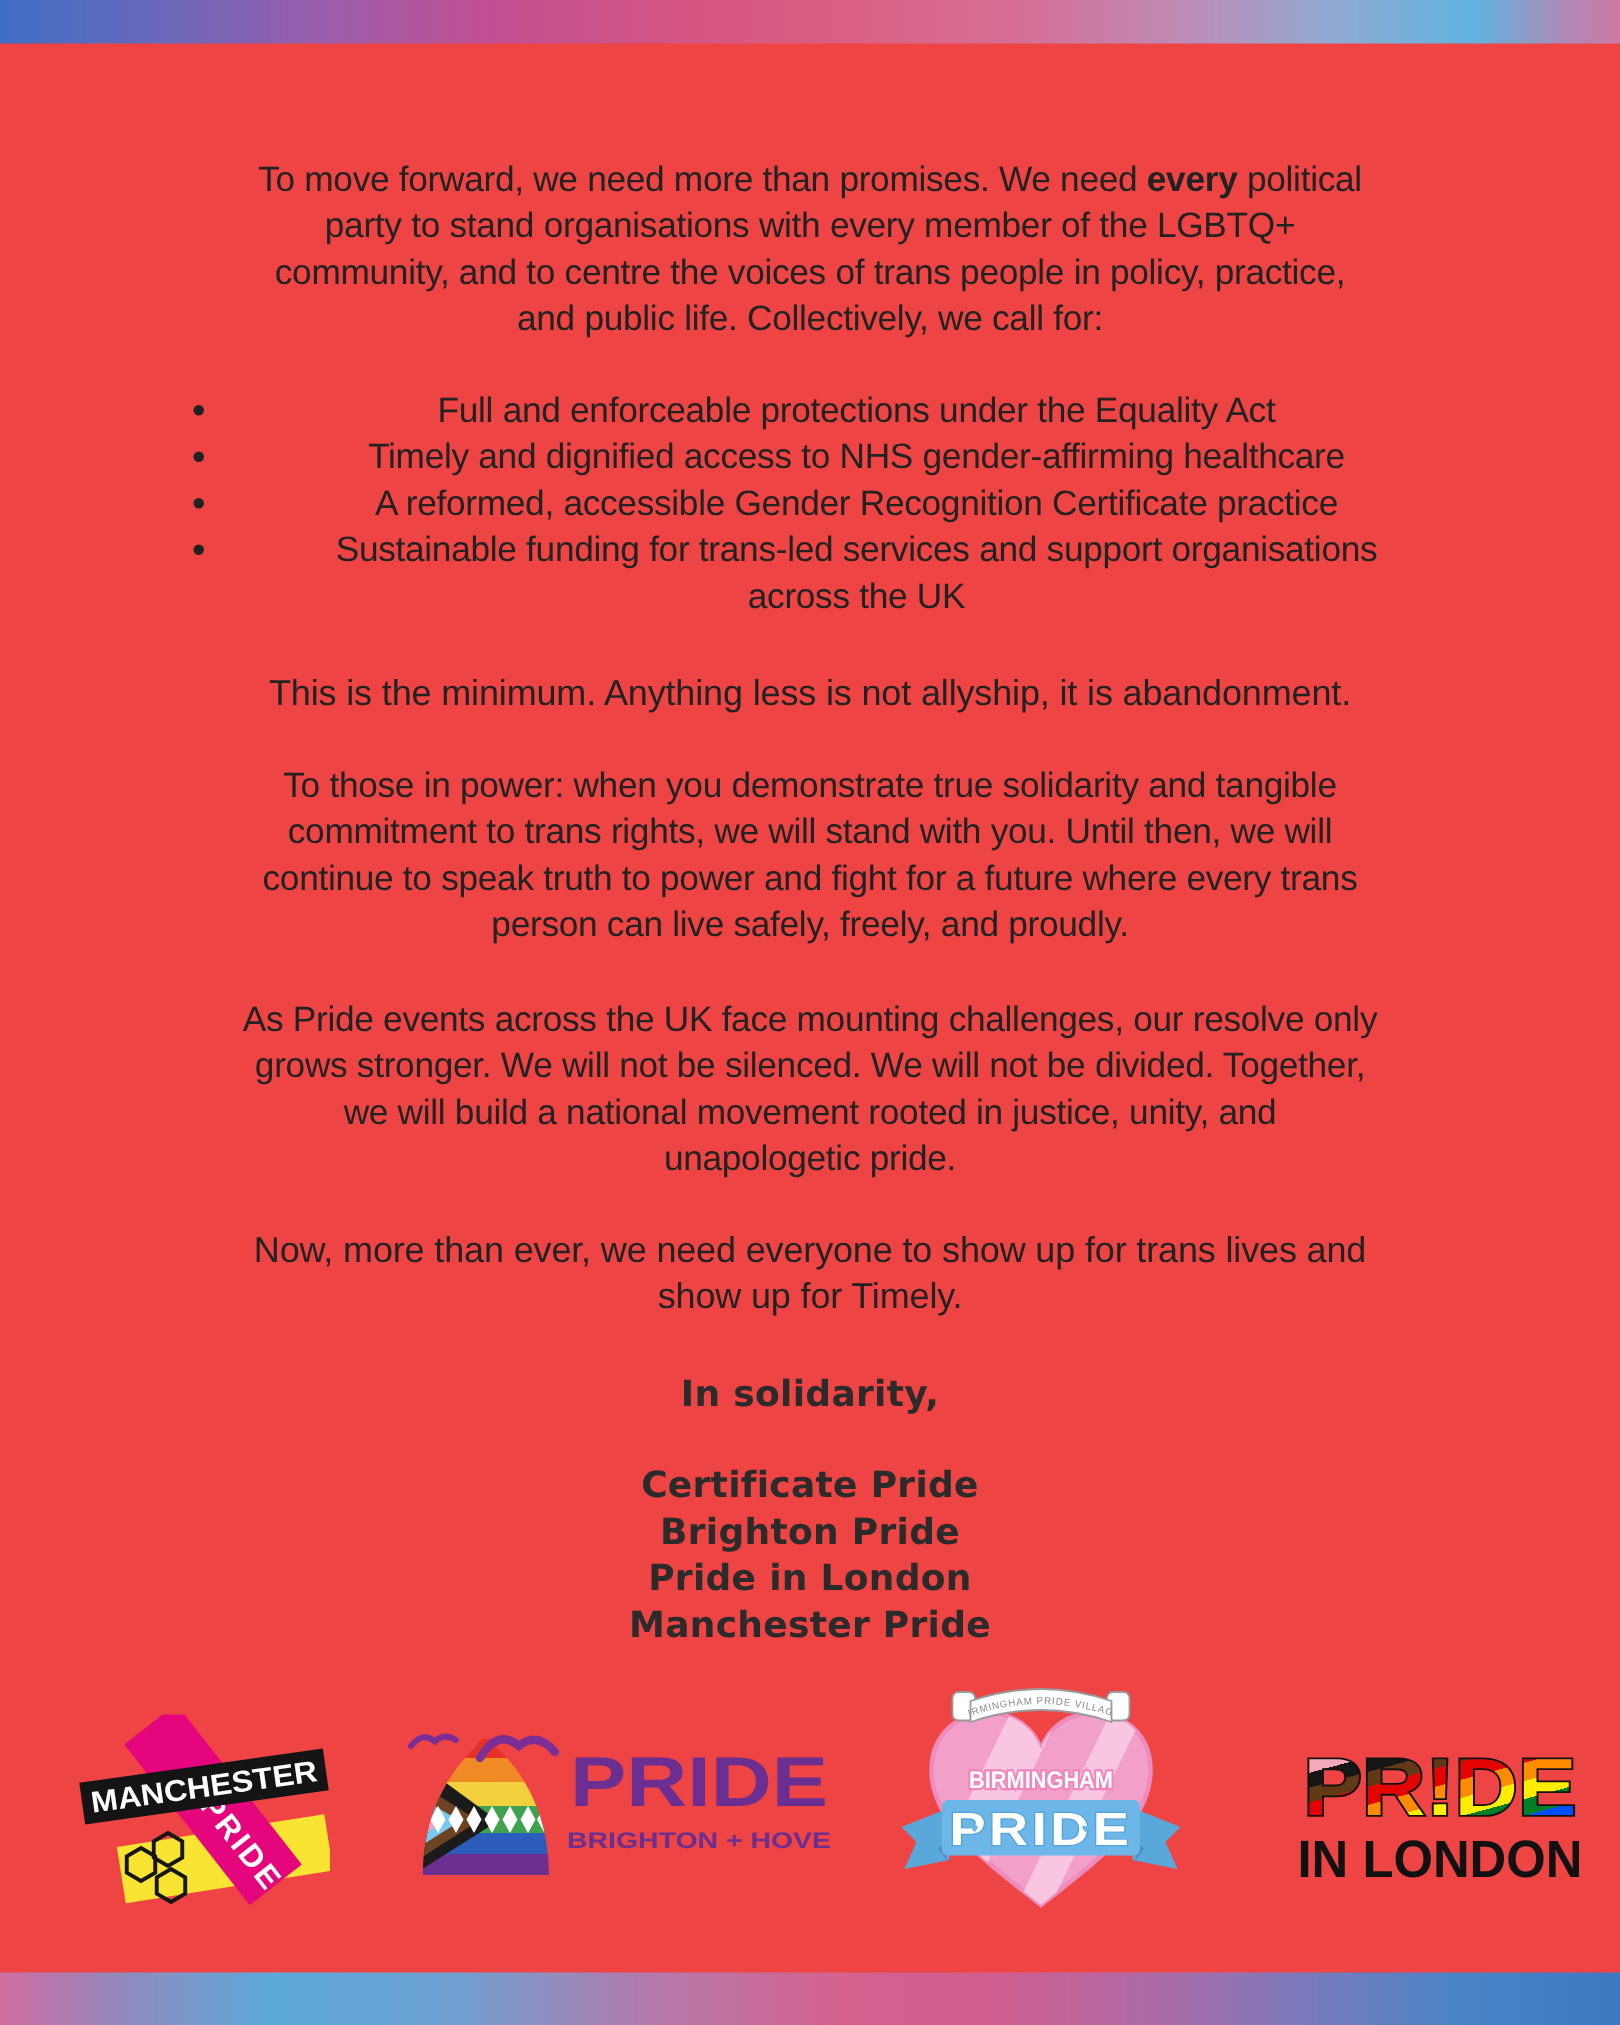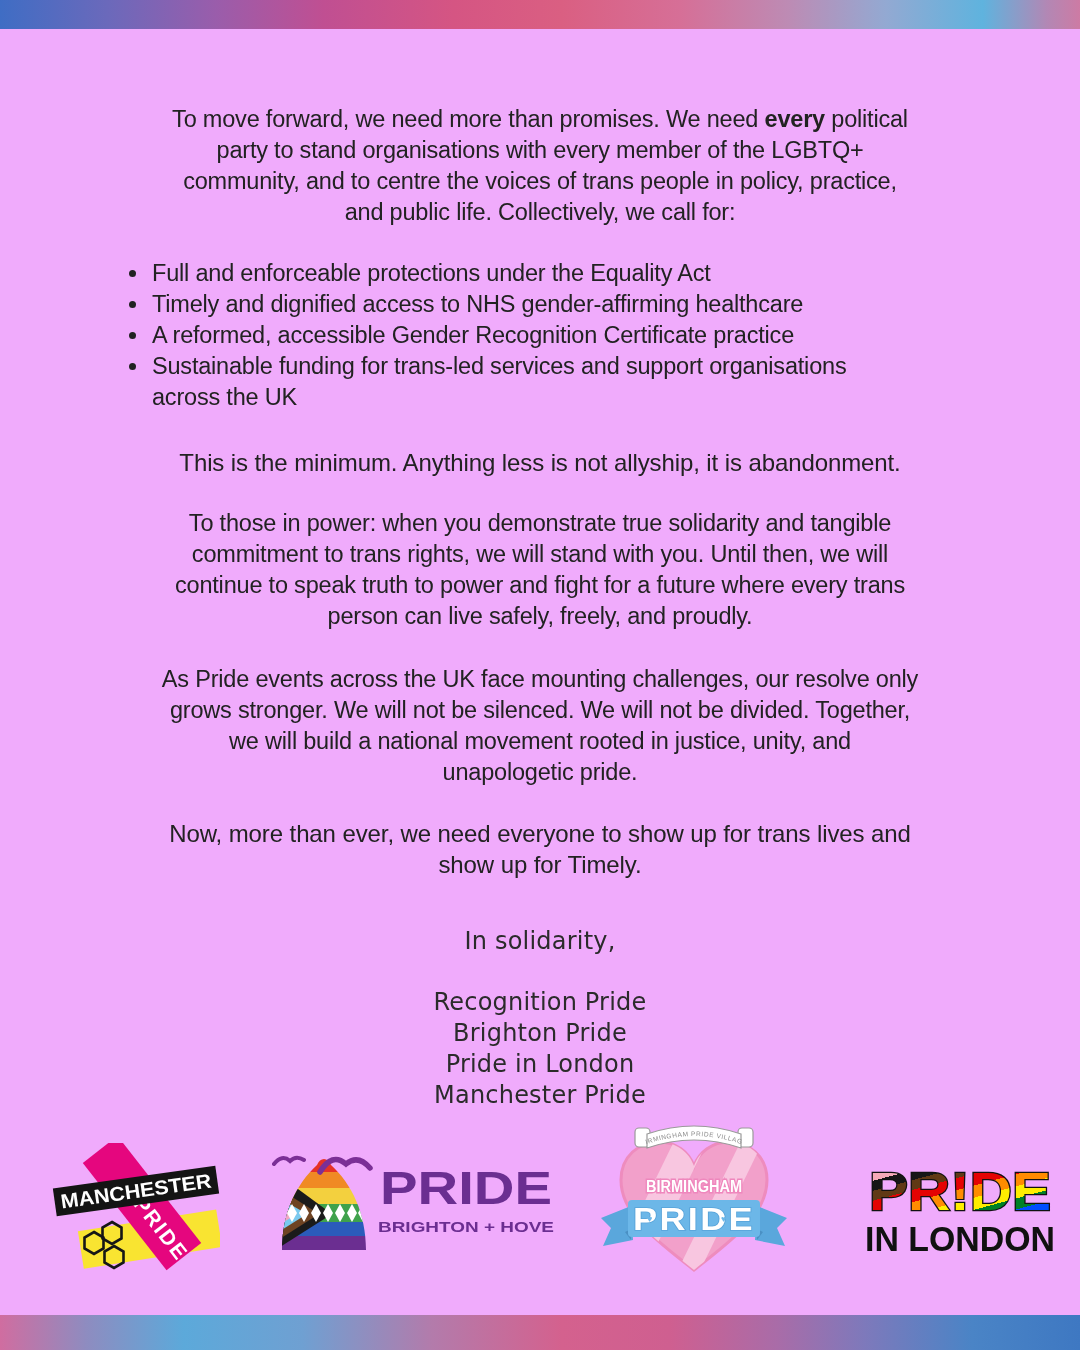--- a/index.html
+++ b/index.html
@@ -1,39 +1,39 @@
 <!DOCTYPE html>
 <html><head>
 <meta charset="utf-8">
 <style>
   html,body{margin:0;padding:0;background:#ffffff;}
-  .page{position:relative;width:1080px;height:1350px;background:#f0abfc;overflow:hidden;
+  .page{position:relative;width:1080px;height:1350px;background:#ef4444;overflow:hidden;
         font-family:"Liberation Sans",sans-serif;color:#222222;}
   .bar{position:absolute;left:0;width:1080px;}
   .bar.top{top:0;height:29px;
     background:linear-gradient(90deg,#3f6dc4 0%,#6b69bb 10%,#9a5dab 20%,#c04f92 30%,
       #d55583 42%,#da5f82 52%,#d66f97 63%,#bd8bb4 73%,#93a9d2 82%,#5fb3de 91%,#b387b4 97%,#cd7ba4 100%);}
   .bar.bottom{bottom:0;height:35px;
     background:linear-gradient(90deg,#d06da0 0%,#8e8cc0 8%,#5ca9da 17%,#6fa0d2 28%,
       #b37bab 40%,#d4618e 52%,#cf5f90 62%,#a96ca8 72%,#7e79bb 80%,#4a84c6 90%,#3e78c2 100%);}
   .content{position:absolute;top:104px;left:90px;width:900px;text-align:center;
            font-size:23.5px;line-height:31px;letter-spacing:-0.2px;}
   .para{margin:0;}
   .line{white-space:nowrap;}
   .b{font-weight:bold;}
   .para.bold{font-weight:normal;font-size:24px;letter-spacing:-0.1px;}
-  ul.bullets{margin:30px 0 0 38px;padding:0 0 0 22px;text-align:left;list-style:disc;}
+  ul.bullets{margin:30px 0 0 38px;padding:0 0 0 22px;text-align:center;list-style:disc;}
   ul.bullets li{margin:0;padding-left:2px;}
   .mt-list{margin-top:30px;}
   .mt-bold1{margin-top:34px;}
   .mt-p2{margin-top:30px;}
   .mt-p3{margin-top:32px;}
   .mt-bold2{margin-top:30px;}
-  .signature{margin-top:46px;font-family:"DejaVu Sans","Liberation Sans",sans-serif;
-             font-size:24px;line-height:31px;letter-spacing:0.2px;color:#2b2b2b;}
+  .signature{margin-top:34px;font-family:"DejaVu Sans","Liberation Sans",sans-serif;
+             font-size:24px;line-height:31px;letter-spacing:0.2px;color:#2b2b2b;font-weight:bold;}
   .signature .names{margin-top:30px;}
   .logo{position:absolute;}
   .logo svg{display:block;width:100%;height:100%;}
   .logo-manchester{left:50px;top:1143px;width:170px;height:135px;}
   .logo-brighton{left:272px;top:1150px;width:290px;height:110px;}
   .logo-birmingham{left:597px;top:1118px;width:195px;height:165px;}
   .logo-london{left:860px;top:1160px;width:200px;height:100px;}
 </style>
 </head>
 <body>
@@ -79,21 +79,21 @@
     </p>
 
     <p class="para bold mt-bold2">
       <span class="line" style="display:block">Now, more than ever, we need everyone to show up for trans lives and</span>
       <span class="line" style="display:block">show up for Timely.</span>
     </p>
 
     <div class="signature">
       <div>In solidarity,</div>
       <div class="names">
-        <div>Recognition Pride</div>
+        <div>Certificate Pride</div>
         <div>Brighton Pride</div>
         <div>Pride in London</div>
         <div>Manchester Pride</div>
       </div>
     </div>
   </main>
 
   <div class="logo logo-manchester">
     <svg viewBox="0 0 170 135">
       <g transform="rotate(-9 101 96)">

